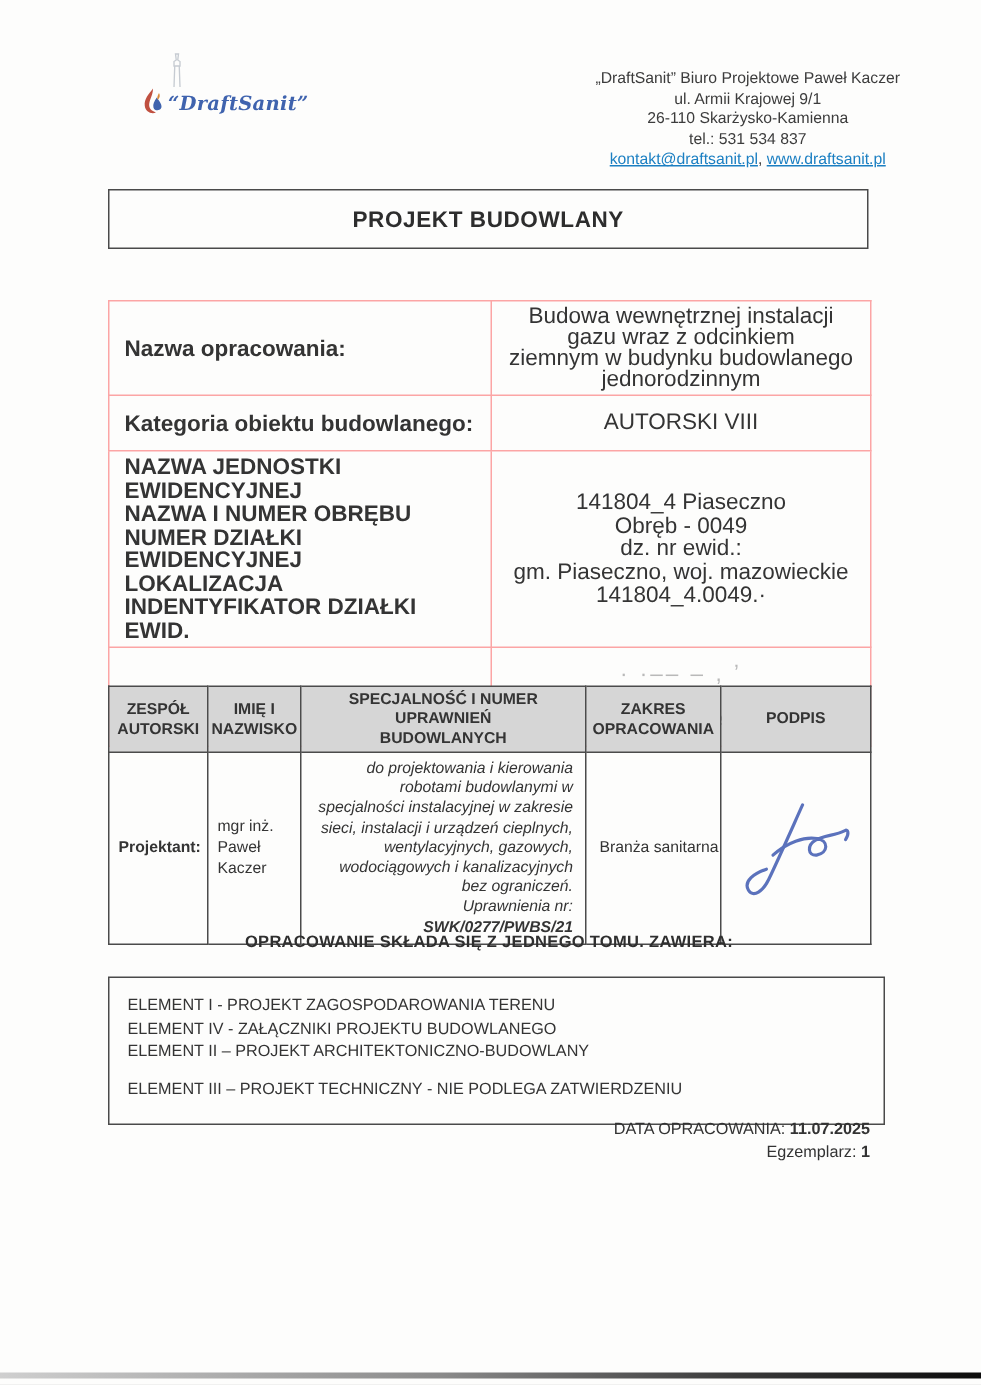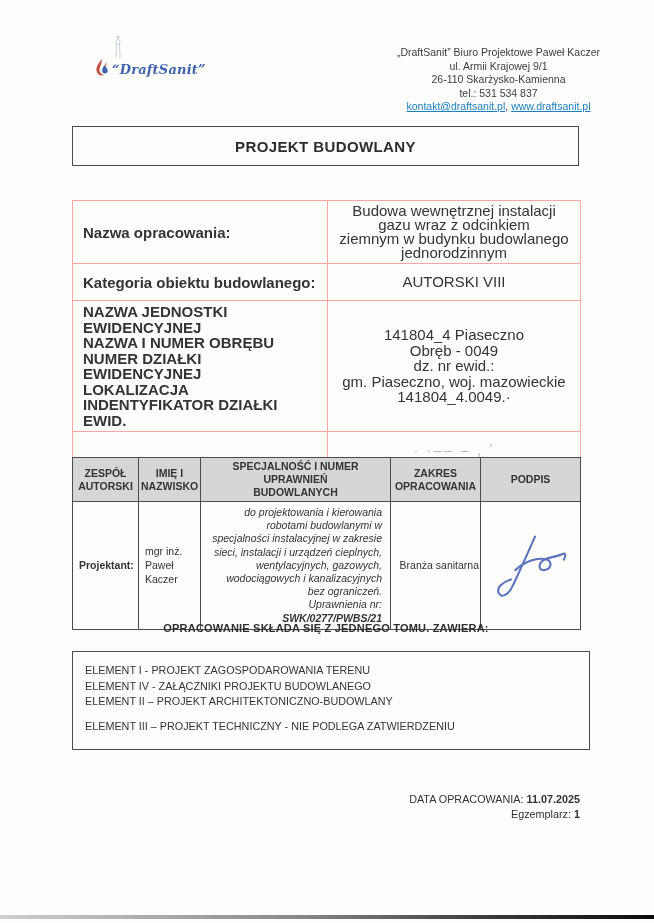--- a/index.html
+++ b/index.html
@@ -67,21 +67,21 @@
     font-size:11px;font-weight:bold;color:#2f2f2f;letter-spacing:.2px;
   }
   .elements-box{
     position:absolute;left:72px;top:651px;width:504px;height:86px;
     border:1px solid #4a4a4a;padding:11px 0 0 12px;box-sizing:content-box;
     font-size:10.8px;line-height:15.5px;color:#343434;
   }
   .elements-box .gap{margin-top:9px;}
   
   .footer-block{
-    position:absolute;left:72px;top:792px;width:508px;text-align:right;
+    position:absolute;left:72px;top:746px;width:508px;text-align:right;
     font-size:10.8px;line-height:15px;color:#333;
   }
   .footer-block b{font-weight:bold;}
   
   .scan-edge{
     position:absolute;left:0;top:915px;width:654px;height:4px;
     background:linear-gradient(to right,#cfcfcf,#8a8a8a 45%,#3a3a3a 75%,#0c0c0c);
   }
 </style>
 </head>

